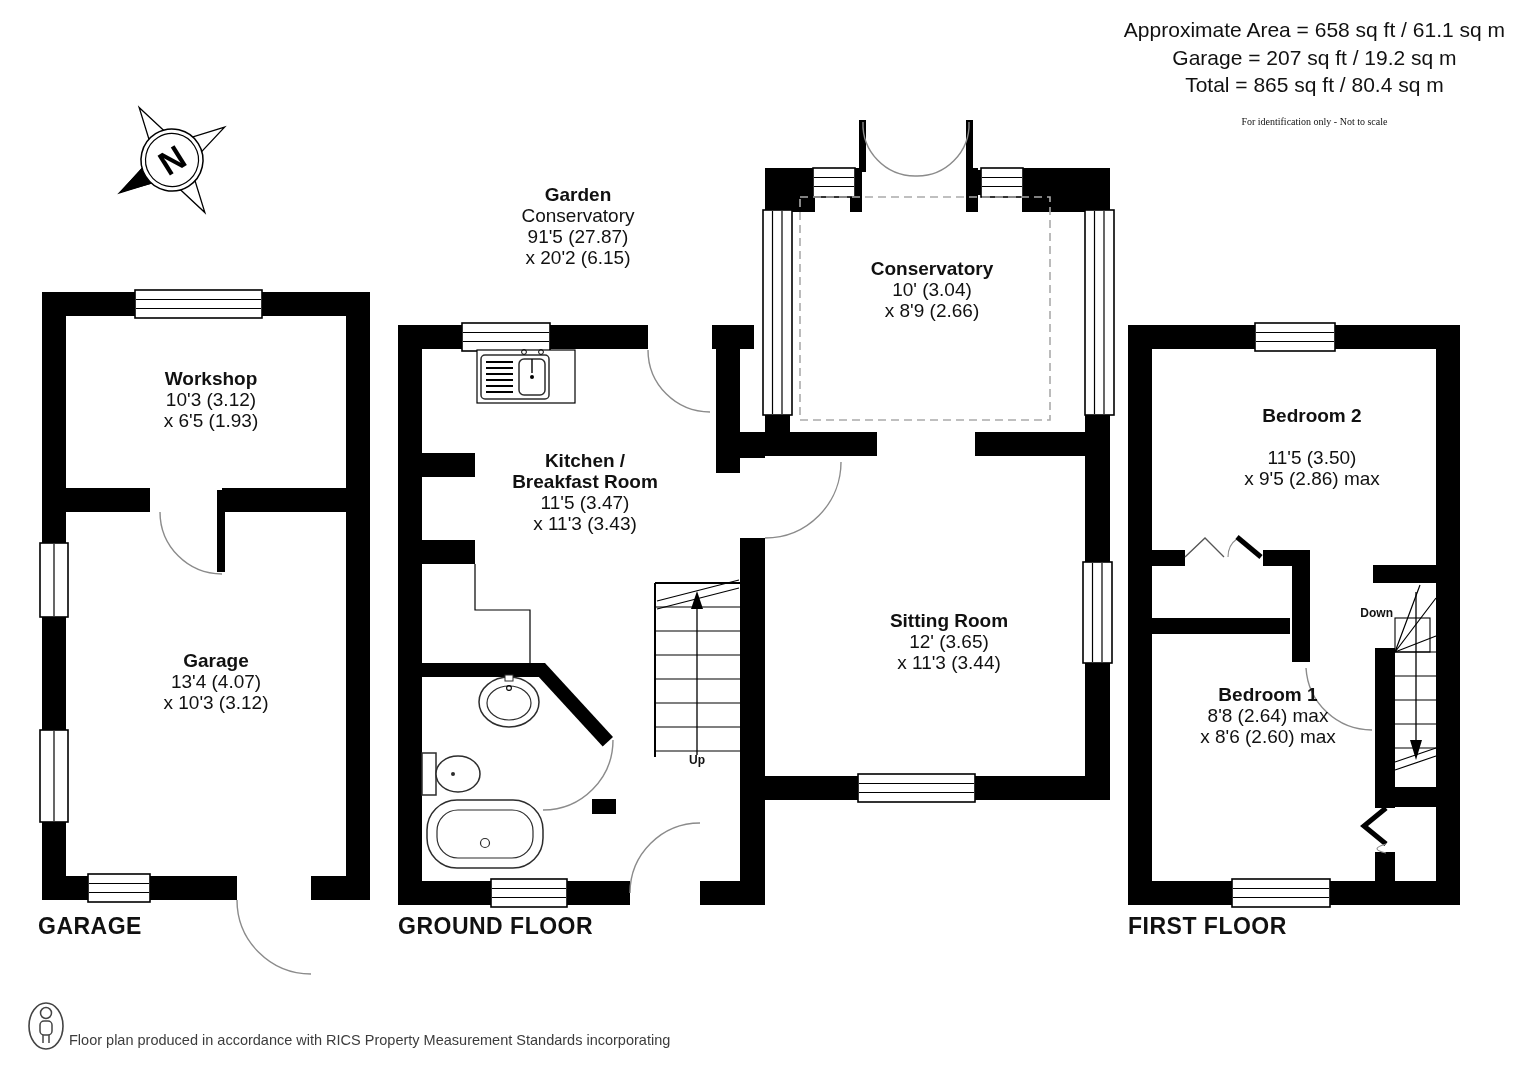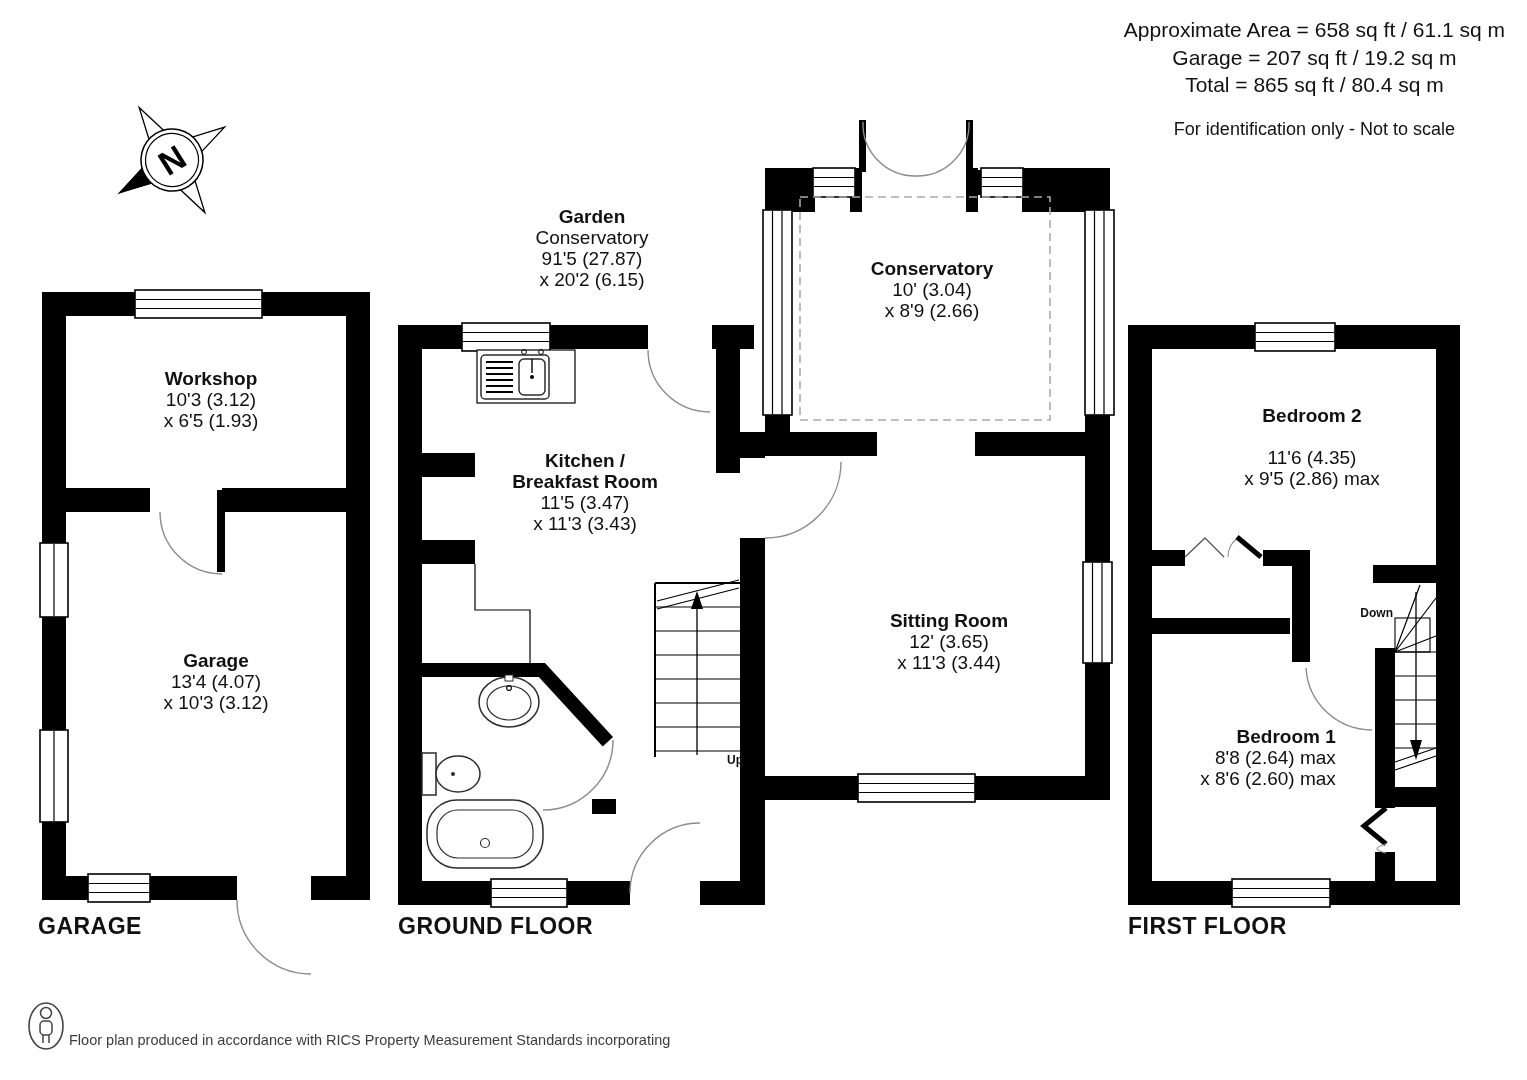--- a/index.html
+++ b/index.html
@@ -13,21 +13,21 @@
   .thin2{stroke:#000;stroke-width:2;fill:none;}
   .door{stroke:#8b8b8b;stroke-width:1.4;fill:none;}
   .fix{fill:#fff;stroke:#2d2d2d;stroke-width:1.5;}
   .dash{fill:none;stroke:#ababab;stroke-width:1.6;stroke-dasharray:8 5;}
   .lbl{position:absolute;transform:translateX(-50%);text-align:center;font-size:19px;
        line-height:21px;white-space:nowrap;}
   .lbl .nm{font-weight:bold;}
   .flr{position:absolute;font-size:23px;font-weight:bold;letter-spacing:.5px;white-space:nowrap;}
   .stairlbl{position:absolute;font-size:12px;font-weight:bold;white-space:nowrap;}
   #header{position:absolute;right:22px;top:16px;text-align:center;font-size:21px;line-height:27.5px;}
-  #header .note{font-size:18px;margin-top:17px;}
+  #header .note{font-size:10px;margin-top:9px;font-family:Liberation Serif, serif;}
   #footer{position:absolute;left:69px;top:999px;font-size:14.5px;line-height:16.5px;
           color:#3c3c3c;white-space:pre;}
 </style>
 </head>
 <body>
 
 <div id="canvas">
 
 <svg width="1527" height="1080" viewBox="0 0 1527 1080">
 
@@ -270,21 +270,21 @@
   </g>
 </svg>
 
   <div id="header">
     <div>Approximate Area = 658 sq ft / 61.1 sq m</div>
     <div>Garage = 207 sq ft / 19.2 sq m</div>
     <div>Total = 865 sq ft / 80.4 sq m</div>
     <div class="note">For identification only - Not to scale</div>
   </div>
 
-  <div class="lbl" style="left:592px;top:184px;margin-top:22px;">
+  <div class="lbl" style="left:578px;top:184px;">
     <div class="nm">Garden</div>
     <div>Conservatory</div>
     <div>91'5 (27.87)</div>
     <div>x 20'2 (6.15)</div>
   </div>
 
   <div class="lbl" style="left:211px;top:368px;">
     <div class="nm">Workshop</div>
     <div>10'3 (3.12)</div>
     <div>x 6'5 (1.93)</div>
@@ -311,31 +311,31 @@
 
   <div class="lbl" style="left:949px;top:570px;margin-top:40px;">
     <div class="nm">Sitting Room</div>
     <div>12' (3.65)</div>
     <div>x 11'3 (3.44)</div>
   </div>
 
   <div class="lbl" style="left:1312px;top:405px;">
     <div class="nm">Bedroom 2</div>
     <div style="height:21px"></div>
-    <div>11'6 (4.35)</div>
+    <div>11'5 (3.50)</div>
     <div>x 9'5 (2.86) max</div>
   </div>
 
-  <div class="lbl" style="left:1268px;top:726px;text-align:right;">
+  <div class="lbl" style="left:1268px;top:684px;">
     <div class="nm">Bedroom 1</div>
     <div>8'8 (2.64) max</div>
     <div>x 8'6 (2.60) max</div>
   </div>
 
-  <div class="stairlbl" style="left:735px;top:753px;transform:translateX(-50%);">Up</div>
+  <div class="stairlbl" style="left:697px;top:753px;transform:translateX(-50%);">Up</div>
   <div class="stairlbl" style="left:1393px;top:606px;transform:translateX(-100%);">Down</div>
 
   <div class="flr" style="left:38px;top:913px;">GARAGE</div>
   <div class="flr" style="left:398px;top:913px;">GROUND FLOOR</div>
   <div class="flr" style="left:1128px;top:913px;">FIRST FLOOR</div>
 
   <div id="footer">
     <div>Floor plan produced in accordance with RICS Property Measurement Standards incorporating</div>
     
     

